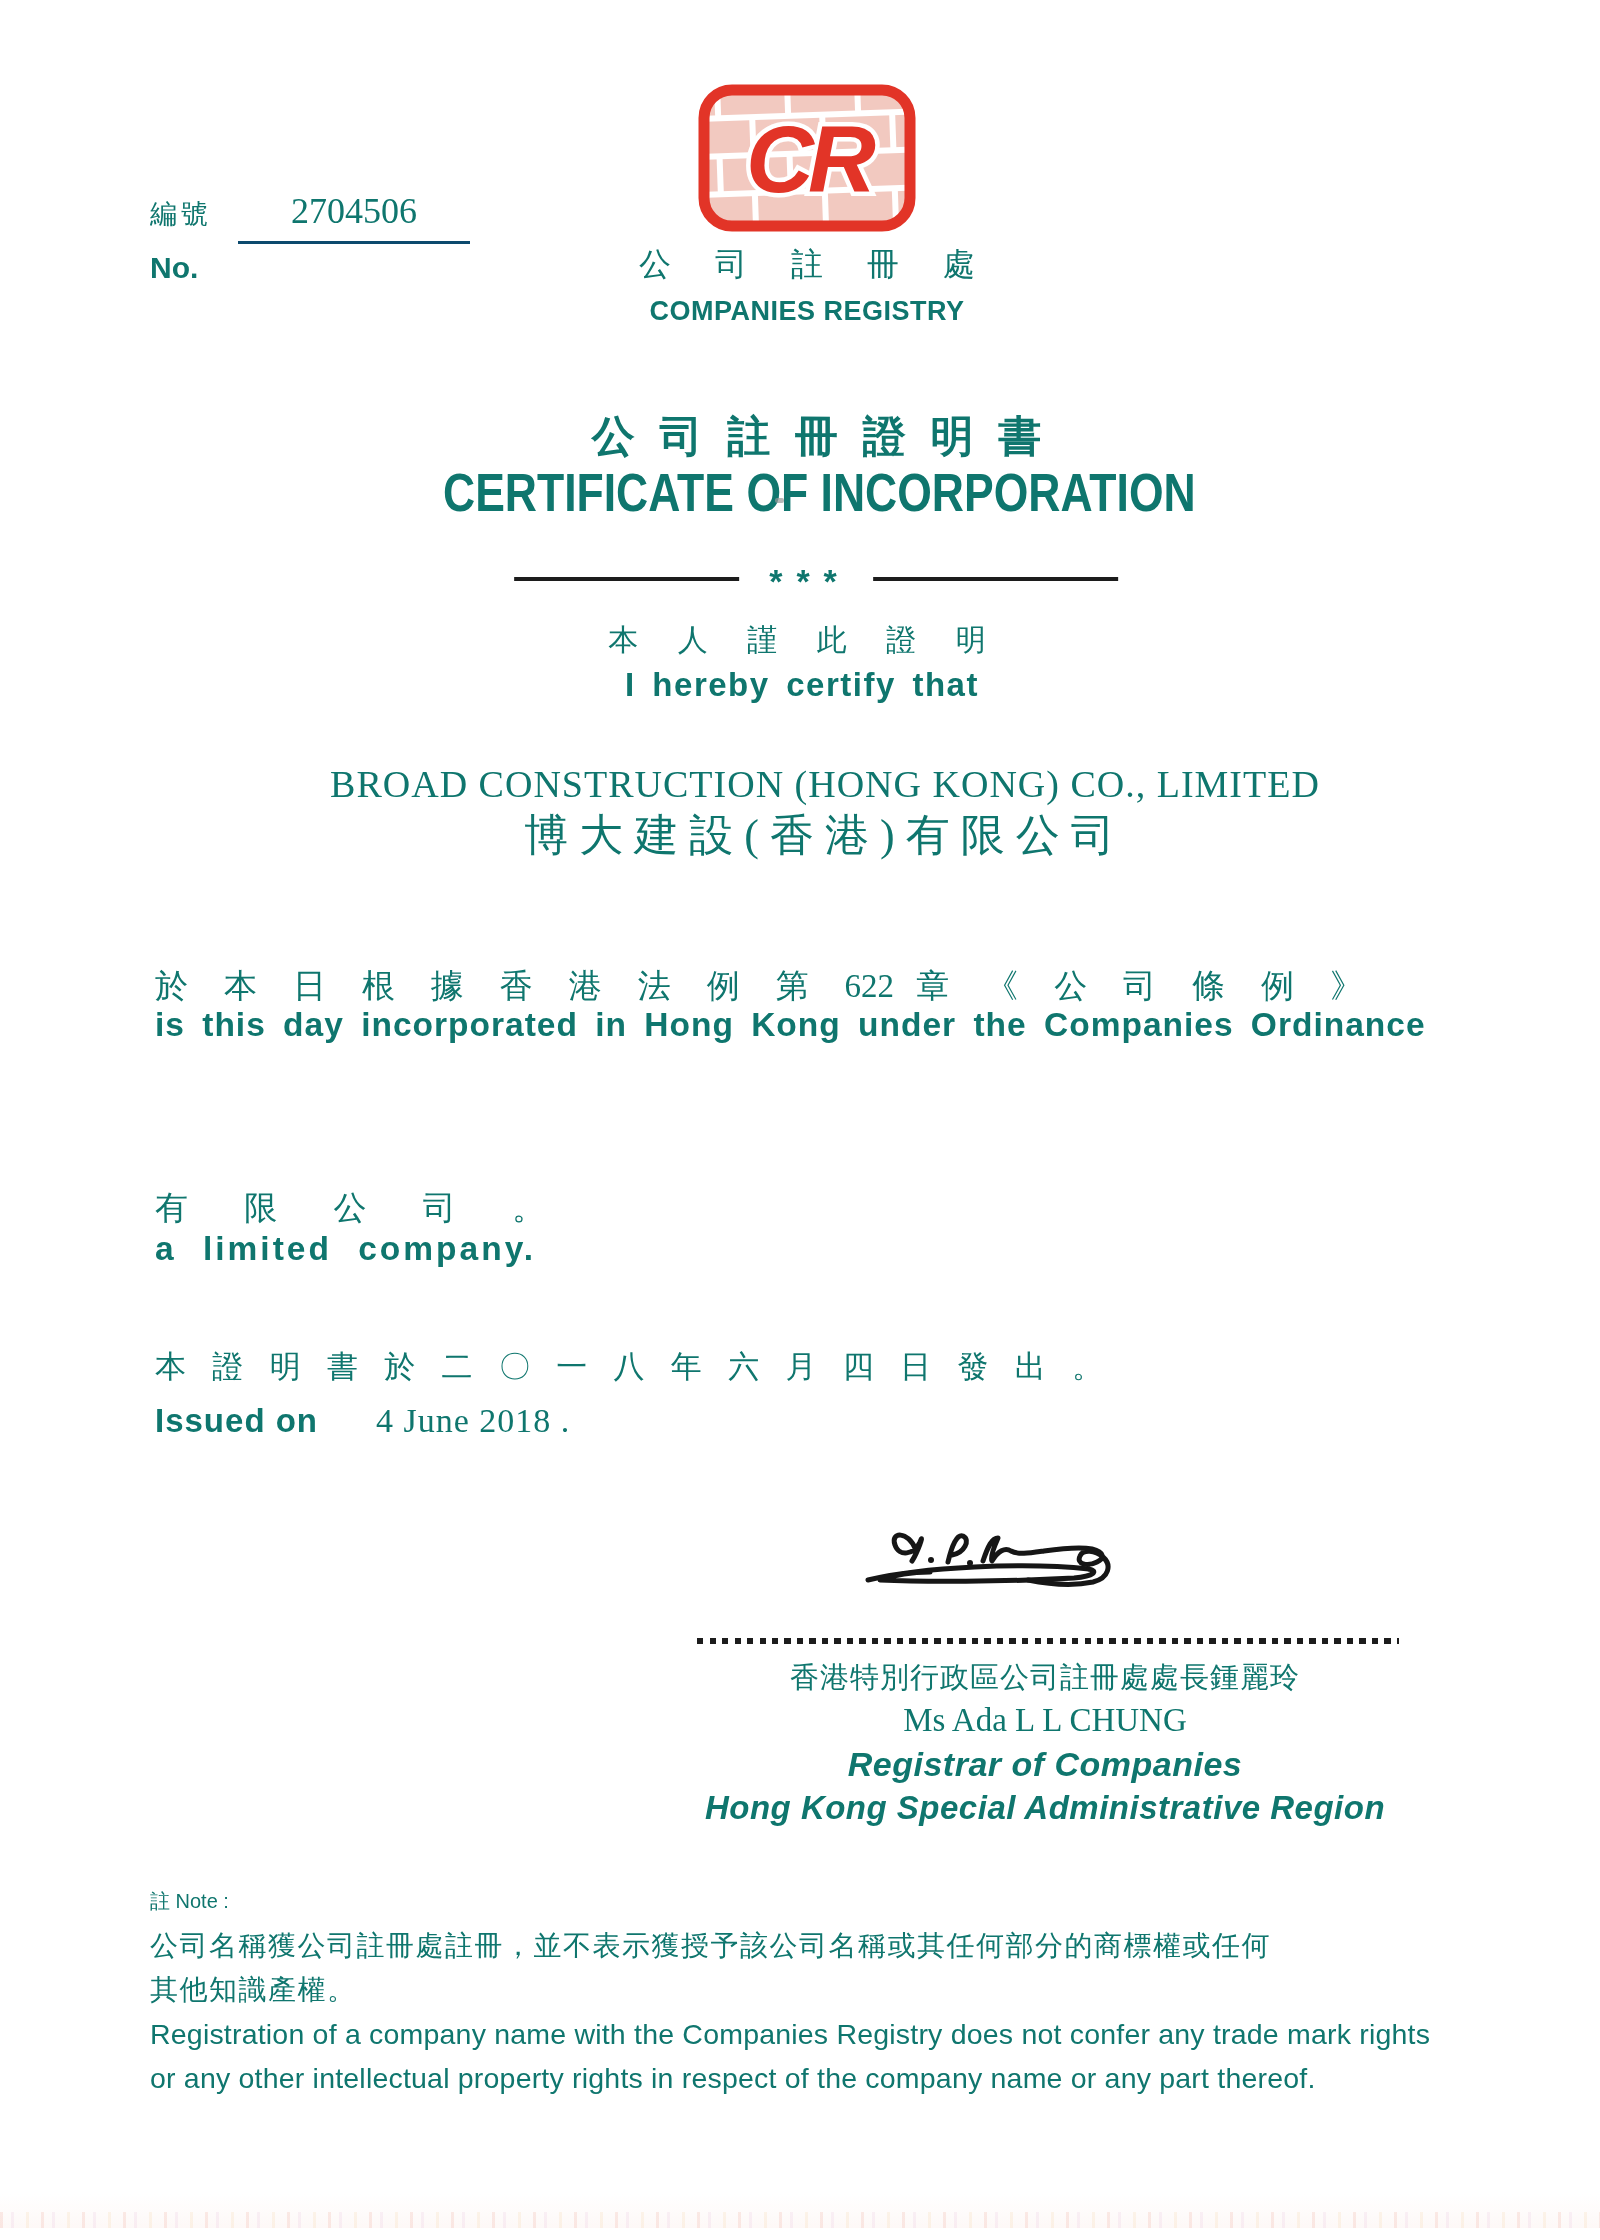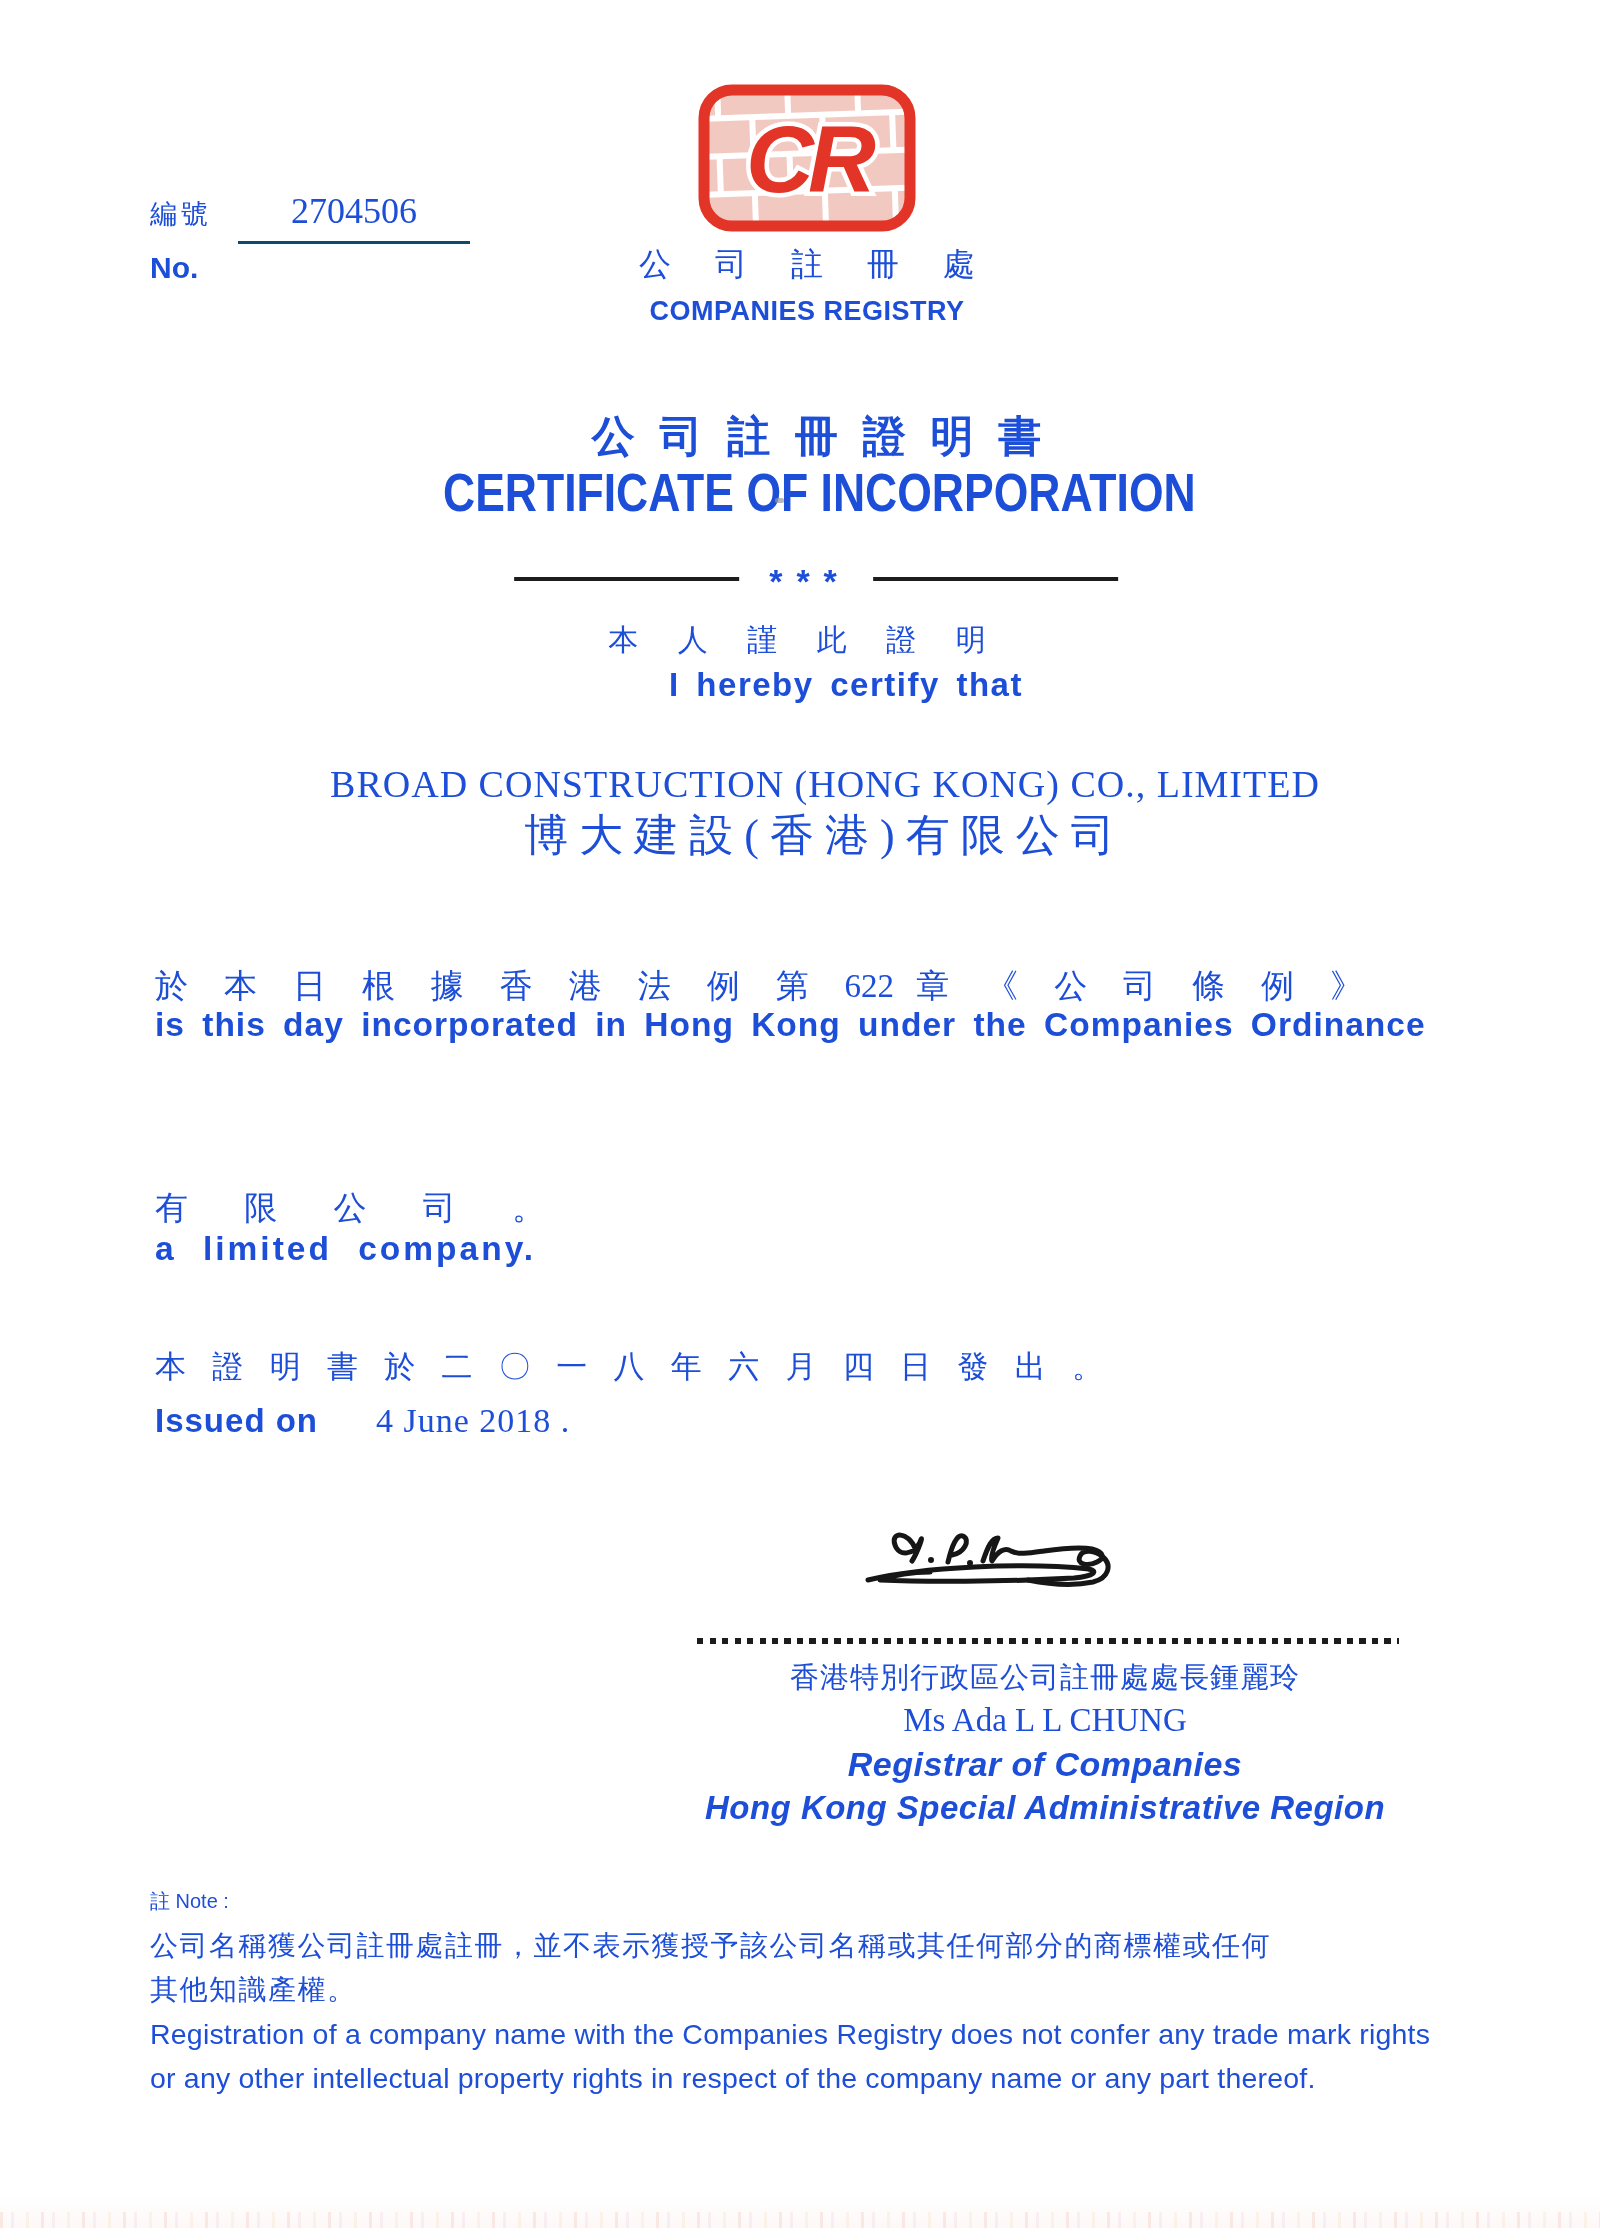--- a/index.html
+++ b/index.html
@@ -2,21 +2,21 @@
 <html><head>
 <meta charset="utf-8">
 <style>
   html,body{margin:0;padding:0;background:#ffffff;}
   .page{
     position:relative;
     width:1600px;height:2228px;
     background:#ffffff;
     overflow:hidden;
     font-family:"Liberation Sans", sans-serif;
-    color:#1d4ed8;
+    color:#0f766e;
   }
   .abs{position:absolute;}
   .cx{transform:translateX(-50%);white-space:nowrap;}
   .cjk{font-family:"Liberation Serif", serif;}
   .nowrap{white-space:nowrap;}
 
   
   .ref-block{left:150px;top:190px;}
   .ref-row{display:flex;align-items:flex-start;}
   .ref-cjk{font-size:27px;letter-spacing:4px;padding-top:6px;}
@@ -33,21 +33,21 @@
   .title-cjk{left:820px;top:408px;font-size:43px;letter-spacing:7px;font-weight:bold;}
   .title-en{left:443px;top:462px;font-size:53px;font-weight:bold;letter-spacing:0px;
             transform-origin:left top;transform:scaleX(0.84);white-space:nowrap;}
   .divider{left:816px;top:556px;display:flex;align-items:center;}
   .divider .line{height:4px;background:#1c1c1c;}
   .divider .l1{width:225px;}
   .divider .l2{width:245px;}
   .divider .stars{font-size:34px;font-weight:bold;letter-spacing:14px;margin:0 22px 0 30px;padding-top:6px;}
 
   .certify-cjk{left:805px;top:620px;font-size:30px;letter-spacing:16px;}
-  .certify-en{left:802px;top:666px;font-size:33px;font-weight:bold;letter-spacing:1.5px;word-spacing:6px;margin-left:44px;}
+  .certify-en{left:802px;top:666px;font-size:33px;font-weight:bold;letter-spacing:1.5px;word-spacing:6px;}
 
   
   .company-en{left:825px;top:762px;font-family:"Liberation Serif", serif;font-size:38px;letter-spacing:1px;}
   .company-cjk{left:825px;top:806px;font-size:44px;letter-spacing:11px;}
 
   
   .para-cjk{left:155px;font-size:33px;text-align:justify;text-align-last:justify;}
   .p1c{top:964px;width:1208px;}
   .p2c{top:1076px;width:1068px;}
   .p3c{top:1186px;width:auto;text-align:left;text-align-last:auto;letter-spacing:24px;}

